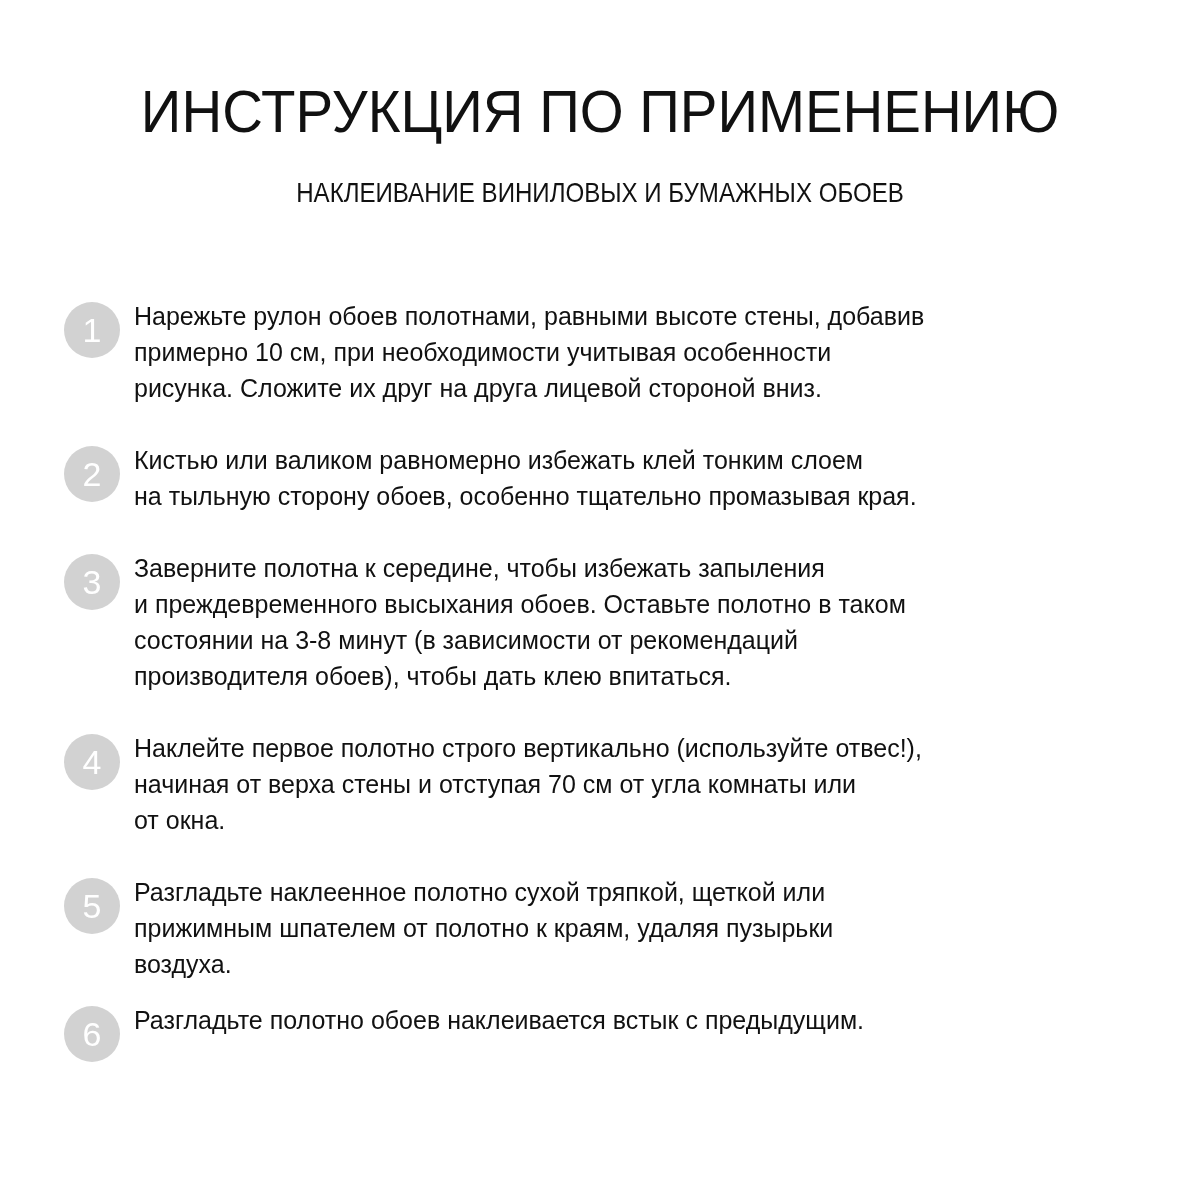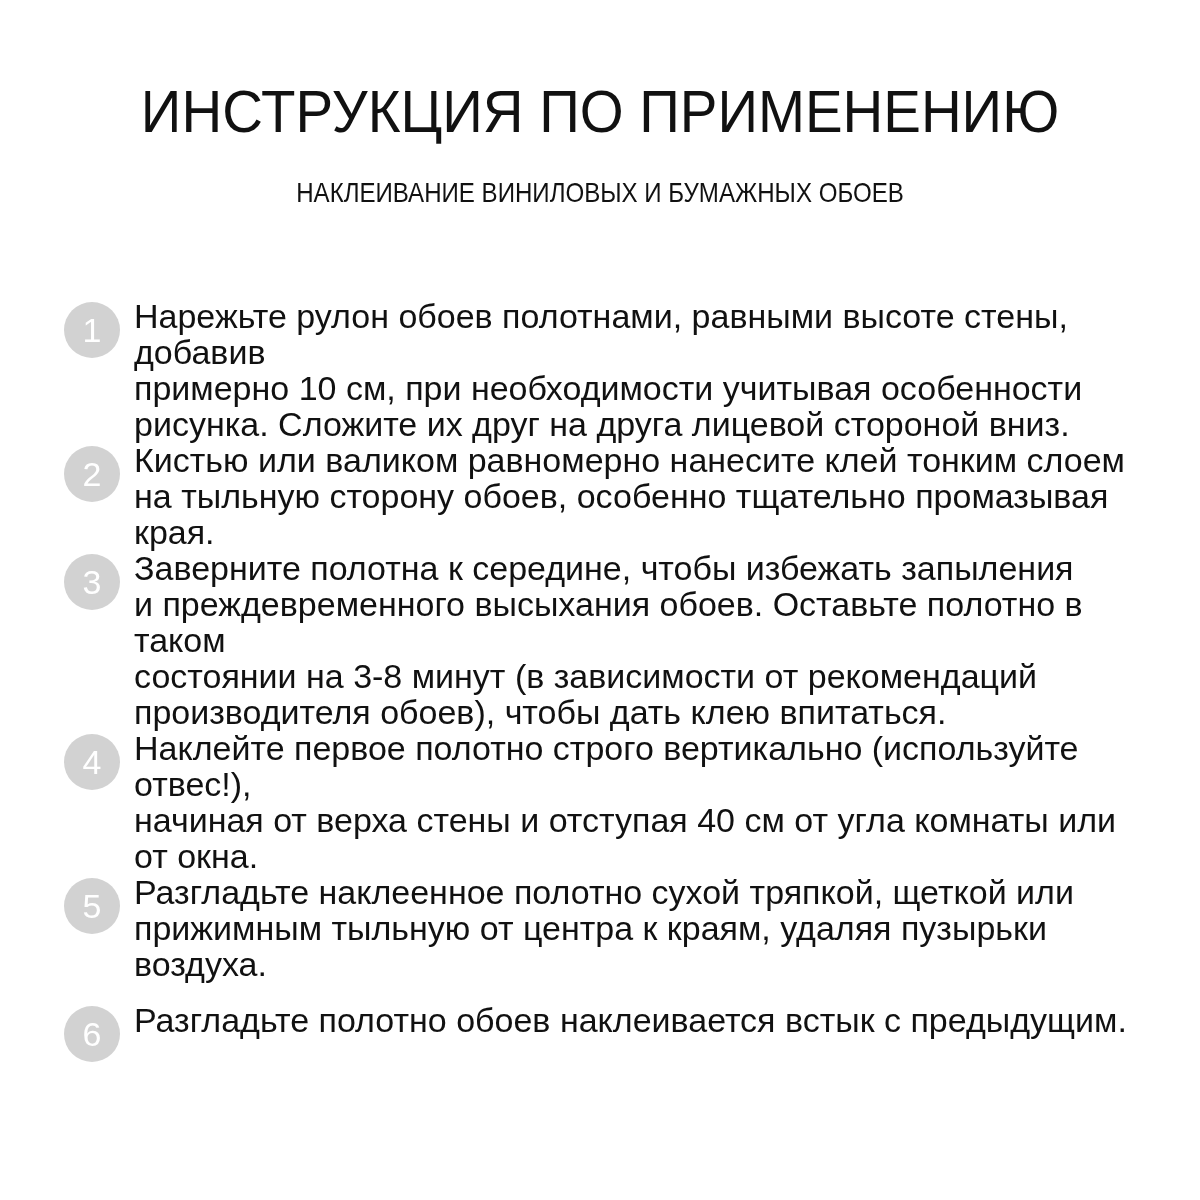--- a/index.html
+++ b/index.html
@@ -1,54 +1,54 @@
 <!DOCTYPE html>
 <html><head>
 <meta charset="utf-8">
 <style>
   html, body { margin:0; padding:0; background:#ffffff; }
   body { width:1200px; height:1200px; position:relative; overflow:hidden; color:#111; font-family:"Liberation Sans", sans-serif; }
   .title { position:absolute; left:0; top:78px; width:1200px; text-align:center; font-size:60px; font-weight:400; letter-spacing:0px; transform:scaleX(0.94); transform-origin:600px 0; white-space:nowrap; line-height:68px; }
   .subtitle { position:absolute; left:0; top:176px; width:1200px; text-align:center; font-size:28px; transform:scaleX(0.86); transform-origin:600px 0; white-space:nowrap; line-height:34px; }
   .step { position:absolute; left:64px; width:1100px; }
   .badge { position:absolute; left:0; top:0; width:56px; height:56px; border-radius:50%; background:#d2d2d2; color:#fff; font-size:34px; text-align:center; line-height:56px; }
-  .text { position:absolute; left:70px; top:-4px; width:1040px; font-size:34px; line-height:36px; white-space:pre-line; color:#111; }
+  .text { position:absolute; left:70px; top:-4px; width:1040px; font-size:25px; line-height:36px; white-space:pre-line; color:#111; }
 </style>
 </head>
 <body>
 
 <div class="title">ИНСТРУКЦИЯ ПО ПРИМЕНЕНИЮ</div>
 <div class="subtitle">НАКЛЕИВАНИЕ ВИНИЛОВЫХ И БУМАЖНЫХ ОБОЕВ</div>
 
 <div class="step" style="top:302px">
   <div class="badge">1</div>
   <div class="text">Нарежьте рулон обоев полотнами, равными высоте стены, добавив
 примерно 10 см, при необходимости учитывая особенности
 рисунка. Сложите их друг на друга лицевой стороной вниз.</div>
 </div>
 <div class="step" style="top:446px">
   <div class="badge">2</div>
-  <div class="text">Кистью или валиком равномерно нанесите клей тонким слоем
+  <div class="text">Кистью или валиком равномерно избежать клей тонким слоем
 на тыльную сторону обоев, особенно тщательно промазывая края.</div>
 </div>
 <div class="step" style="top:554px">
   <div class="badge">3</div>
   <div class="text">Заверните полотна к середине, чтобы избежать запыления
 и преждевременного высыхания обоев. Оставьте полотно в таком
 состоянии на 3-8 минут (в зависимости от рекомендаций
 производителя обоев), чтобы дать клею впитаться.</div>
 </div>
 <div class="step" style="top:734px">
   <div class="badge">4</div>
   <div class="text">Наклейте первое полотно строго вертикально (используйте отвес!),
-начиная от верха стены и отступая 40 см от угла комнаты или
+начиная от верха стены и отступая 70 см от угла комнаты или
 от окна.</div>
 </div>
 <div class="step" style="top:878px">
   <div class="badge">5</div>
   <div class="text">Разгладьте наклеенное полотно сухой тряпкой, щеткой или
-прижимным тыльную от центра к краям, удаляя пузырьки
+прижимным шпателем от полотно к краям, удаляя пузырьки
 воздуха.</div>
 </div>
 <div class="step" style="top:1006px">
   <div class="badge">6</div>
   <div class="text">Разгладьте полотно обоев наклеивается встык с предыдущим.</div>
 </div>
 
 </body></html>

